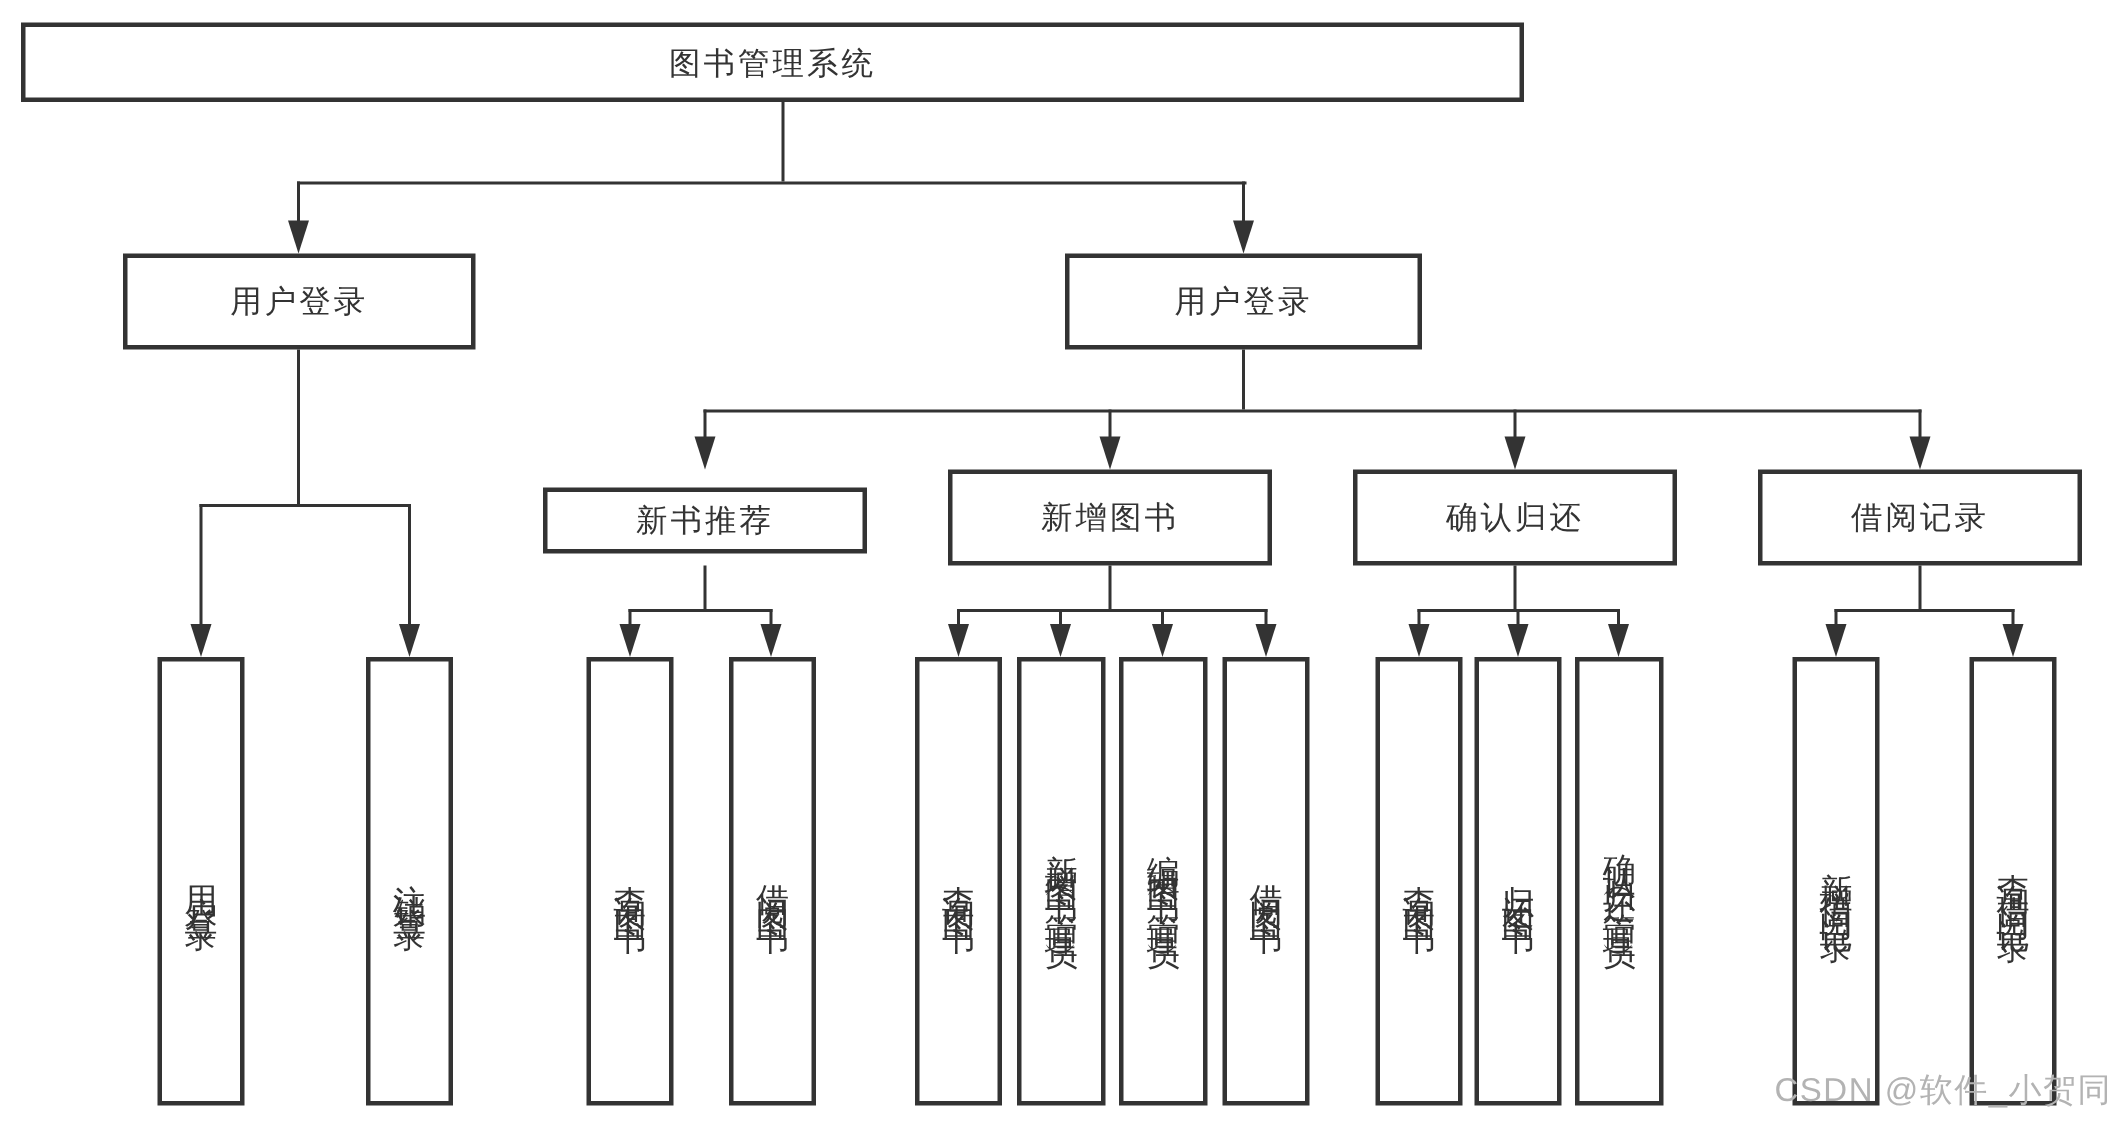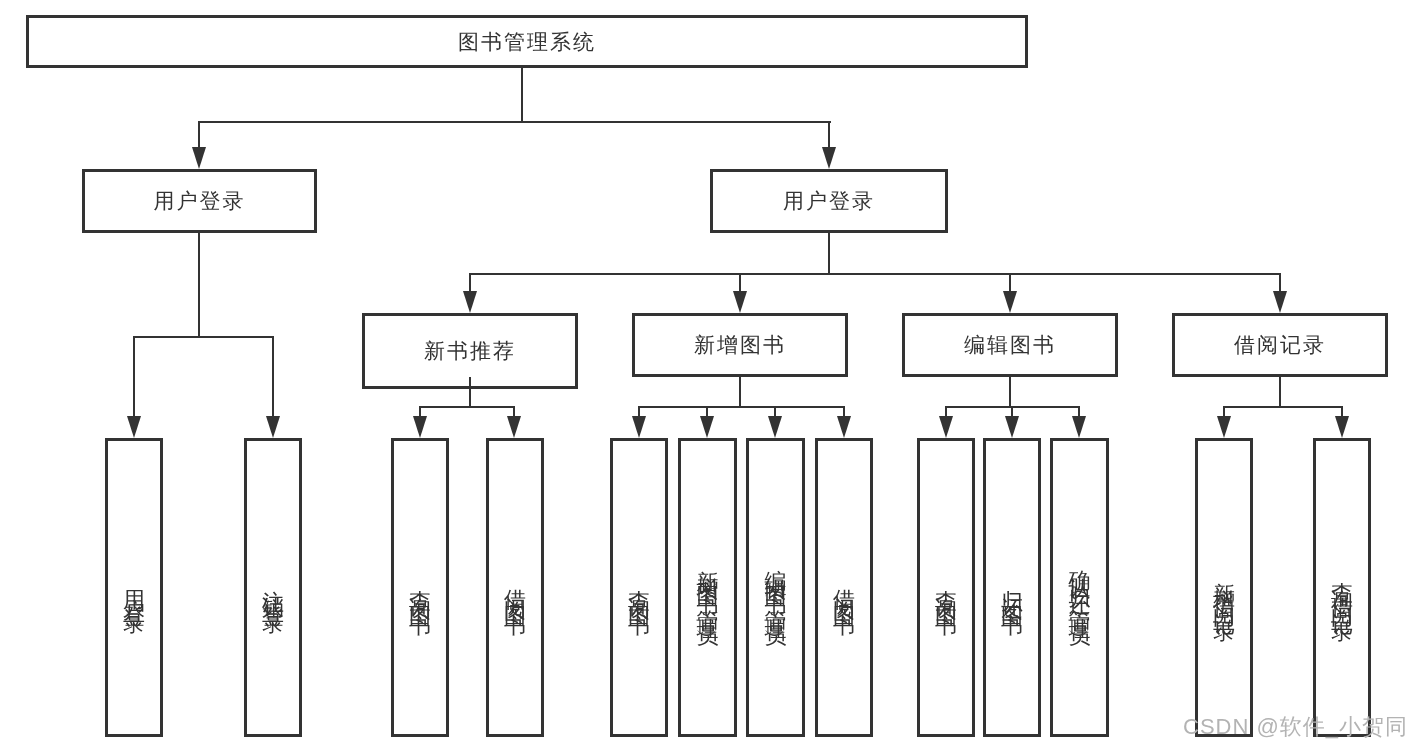--- a/index.html
+++ b/index.html
@@ -27,39 +27,39 @@
   .watermark {
     position:absolute; left:1183px; top:712px; font-size:22px;
     color:#b3b3b3; letter-spacing:1px; white-space:nowrap;
   }
 </style>
 </head>
 <body>
 
 <div id="canvas">
 
-  <div class="box h" style="left:26px;top:15px;width:1002px;height:53px">
+  <div class="box h" style="left:14px;top:15px;width:1002px;height:53px">
     <span>图书管理系统</span>
   </div>
 
   <div class="box h" style="left:82px;top:169px;width:235px;height:64px">
     <span>用户登录</span>
   </div>
   <div class="box h" style="left:710px;top:169px;width:238px;height:64px">
     <span>用户登录</span>
   </div>
 
-  <div class="box h" style="left:362px;top:313px;width:216px;height:76px">
+  <div class="box h" style="left:362px;top:325px;width:216px;height:44px">
     <span>新书推荐</span>
   </div>
   <div class="box h" style="left:632px;top:313px;width:216px;height:64px">
     <span>新增图书</span>
   </div>
   <div class="box h" style="left:902px;top:313px;width:216px;height:64px">
-    <span>编辑图书</span>
+    <span>确认归还</span>
   </div>
   <div class="box h" style="left:1172px;top:313px;width:216px;height:64px">
     <span>借阅记录</span>
   </div>
 
   <div class="box v" style="left:105px;top:438px;width:58px;height:299px">
     <span>用户登录</span>
   </div>
   <div class="box v" style="left:244px;top:438px;width:58px;height:299px">
     <span>注销登录</span>

